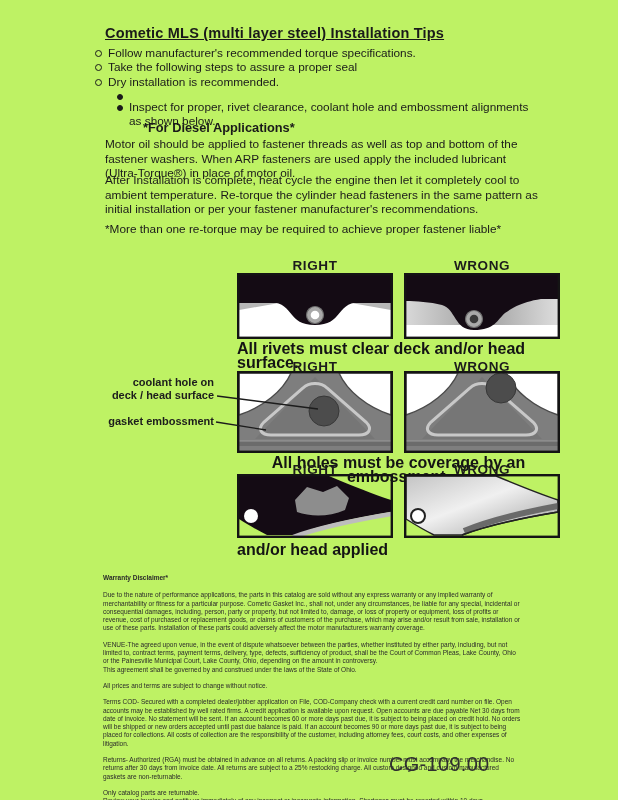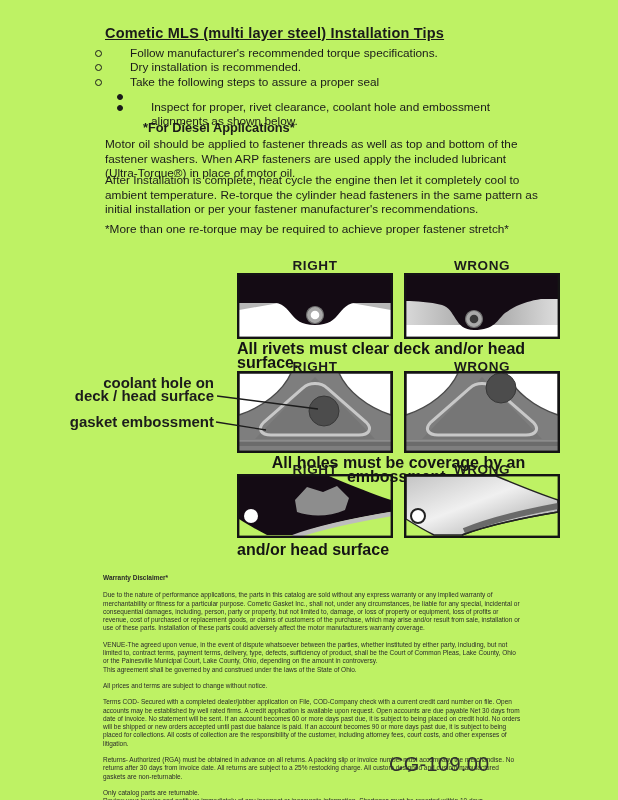--- a/index.html
+++ b/index.html
@@ -7,38 +7,38 @@
     position:relative;width:618px;height:800px;background:#bef264;
     font-family:"Liberation Sans", sans-serif;color:#1a1a1a;overflow:hidden;
     margin:0 auto;
   }
   .abs{position:absolute;}
   .title{
     left:105px;top:25px;font-size:14.5px;font-weight:bold;
     text-decoration:underline;letter-spacing:0.2px;
   }
   .bullets{left:95px;top:46px;width:440px;font-size:11.8px;line-height:14.3px;}
-  .b-row{display:flex;align-items:flex-start;gap:22px;}
+  .b-row{display:flex;align-items:flex-start;}
   .b-row .mk{
     width:5px;height:5px;border:1px solid #1a1a1a;border-radius:50%;
     margin:4px 6px 0 0;flex:0 0 auto;
   }
   .b-row.sub{margin-left:22px;}
   .b-row.sub .mk{background:#1a1a1a;border-color:#1a1a1a;width:4px;height:4px;margin-top:5px;}
   .diesel-h{left:105px;top:120px;font-size:12.8px;font-weight:bold;margin-left:38px;}
   .para{left:105px;top:0;width:434px;font-size:11.8px;line-height:14.6px;}
   .p1{top:137px;}
   .p2{top:173px;}
   .p3{top:222px;}
   
   .diagrams{left:0;top:230px;width:588px;height:312px;margin-top:28px;}
   .dg-lbl{font-size:13.5px;font-weight:600;letter-spacing:0.6px;color:#1c1c1c;width:156px;text-align:center;}
   .panel{width:156px;height:auto;display:block;}
   .caption{font-size:16px;font-weight:bold;color:#141414;line-height:14px;}
-  .callout{font-size:15px;font-weight:600;color:#1c1c1c;text-align:right;width:150px;line-height:13px;}
+  .callout{font-size:11px;font-weight:600;color:#1c1c1c;text-align:right;width:150px;line-height:13px;}
   .leader{left:0;top:0;width:618px;height:312px;pointer-events:none;}
   
   .warranty{left:103px;top:574px;width:420px;font-size:6.5px;line-height:8.3px;color:#2a2a2a;}
   .warranty .wh{font-weight:bold;margin-bottom:9px;}
   .warranty p{margin:0 0 8px 0;white-space:pre-line;}
   .footer-code{left:389px;top:753px;font-size:20px;color:#2f2f2f;letter-spacing:0.3px;}
 </style>
 </head>
 <body>
 
@@ -46,39 +46,39 @@
 
   <div class="abs title">Cometic MLS (multi layer steel) Installation Tips</div>
 
   <div class="abs bullets">
     <div class="b-row">
       <span class="mk"></span>
       <span>Follow manufacturer's recommended torque specifications.</span>
     </div>
     <div class="b-row">
       <span class="mk"></span>
-      <span>Dry installation is recommended.</span>
+      <span>Take the following steps to assure a proper seal</span>
     </div>
     <div class="b-row">
       <span class="mk"></span>
-      <span>Take the following steps to assure a proper seal</span>
+      <span>Dry installation is recommended.</span>
     </div>
     <div class="b-row sub">
       <span class="mk"></span>
     </div>
     <div class="b-row sub">
       <span class="mk"></span>
       <span>Inspect for proper, rivet clearance, coolant hole and embossment alignments as shown below.</span>
     </div>
   </div>
 
   <div class="abs diesel-h">*For Diesel Applications*</div>
   <div class="abs para p2">After Installation is complete, heat cycle the engine then let it completely cool to ambient temperature. Re-torque the cylinder head fasteners in the same pattern as initial installation or per your fastener manufacturer's recommendations.</div>
   <div class="abs para p1">Motor oil should be applied to fastener threads as well as top and bottom of the fastener washers. When ARP fasteners are used apply the included lubricant (Ultra-Torque®) in place of motor oil.</div>
-  <div class="abs para p3">*More than one re-torque may be required to achieve proper fastener stretch*</div>
+  <div class="abs para p3">*More than one re-torque may be required to achieve proper fastener liable*</div>
 
   <div class="abs diagrams">
 
     <div class="abs dg-lbl" style="left:237px;top:0;">RIGHT</div>
     <div class="abs dg-lbl" style="left:404px;top:0;">WRONG</div>
 
     <svg class="abs panel" style="left:237px;top:15px;" width="156" height="66" viewBox="0 0 156 66">
       <rect x="0" y="0" width="156" height="66" fill="#140b14"></rect>
       <rect x="2" y="30" width="152" height="34" fill="#ffffff"></rect>
       <polygon points="2,30 42,30 2,37" fill="#b7b7b7"></polygon>
@@ -163,21 +163,21 @@
         </linearGradient>
       </defs>
       <path d="M2,2 L92,2 C116,12 136,20 154,26 L154,38 C118,44 84,51 58,61 L30,61 C20,56 10,50 2,45 Z" fill="url(#g3)" stroke="#222222" stroke-width="1.4"></path>
       <path d="M154,32 C116,39 86,46 60,57" stroke="#6a6a6a" stroke-width="6" fill="none"></path>
       <path d="M154,38 C118,44 84,51 58,61" stroke="#222222" stroke-width="1.4" fill="none"></path>
       <circle cx="14" cy="42" r="7" fill="#ffffff" stroke="#222222" stroke-width="2"></circle>
       <rect x="1.2" y="1.2" width="153.6" height="61.6" fill="none" stroke="#141414" stroke-width="2.4"></rect>
     </svg>
 
     <div class="abs caption" style="left:237px;top:285px;">
-      <div>and/or head surface</div>
+      <div>and/or head applied</div>
     </div>
 
     <svg class="abs leader" viewBox="0 0 618 312">
       <line x1="217" y1="138" x2="318" y2="151" stroke="#1c1c1c" stroke-width="1.3"></line>
       <line x1="216" y1="164" x2="266" y2="172" stroke="#1c1c1c" stroke-width="1.3"></line>
     </svg>
   </div>
 
   <div class="abs warranty">
     <div class="wh">Warranty Disclaimer*</div>

